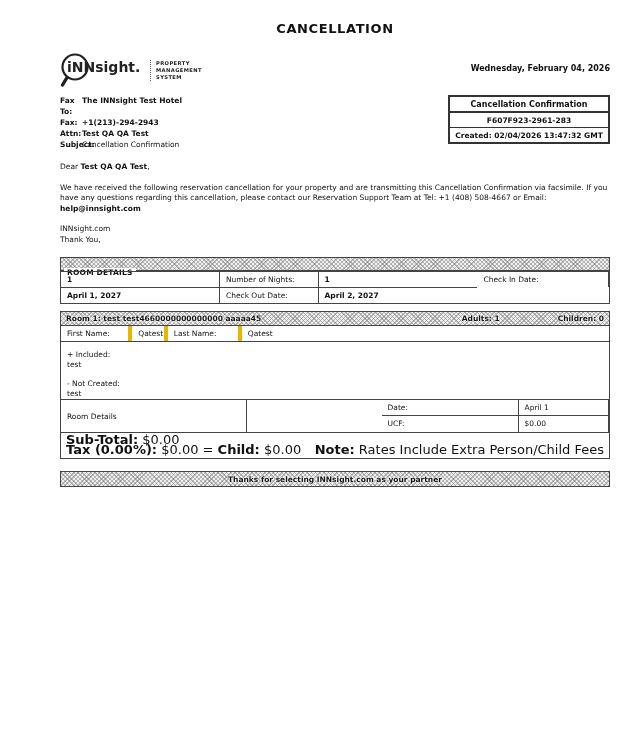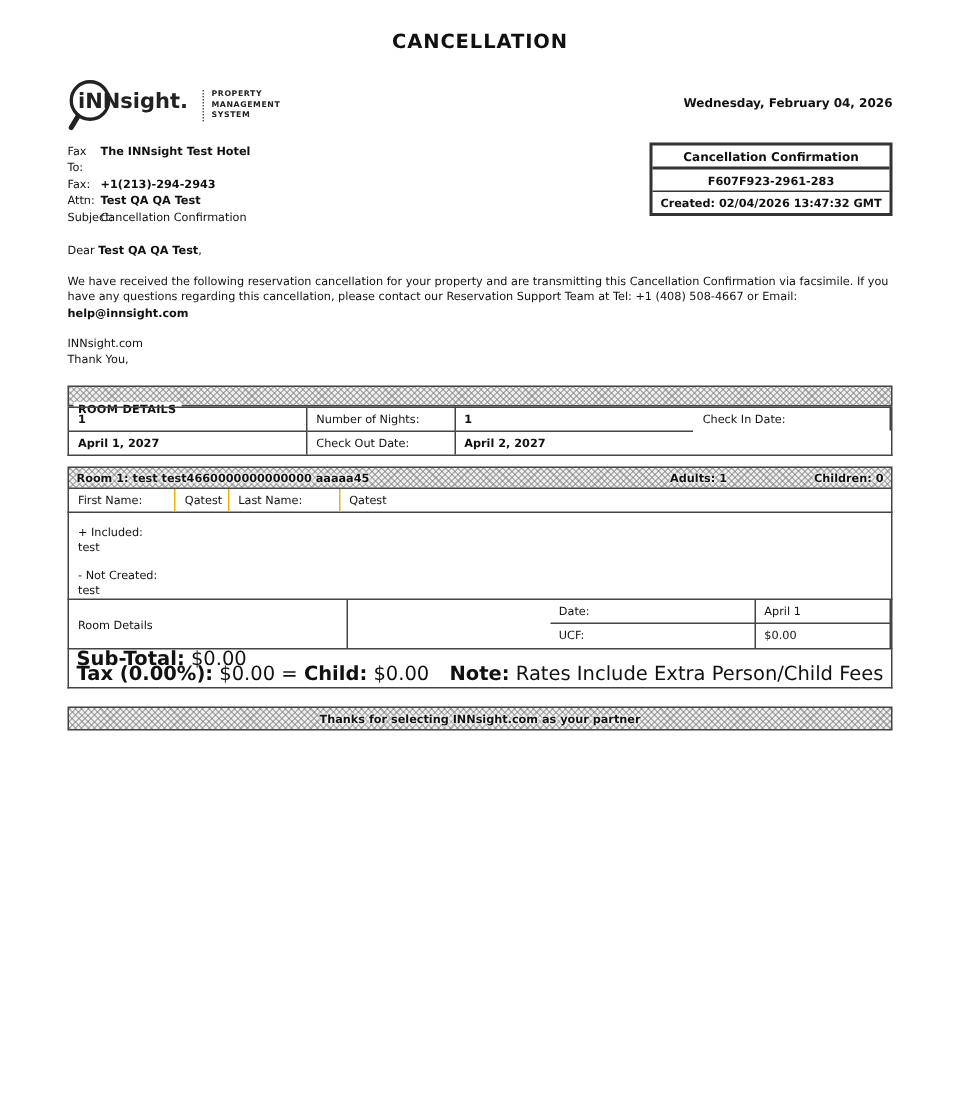--- a/index.html
+++ b/index.html
@@ -4,40 +4,40 @@
 <style>
   * { margin:0; padding:0; box-sizing:border-box; }
   html,body { width:635px; height:745px; }
   body {
     background:#ffffff;
     font-family:"DejaVu Sans", sans-serif;
     color:#111;
     position:relative;
   }
   .page { width:635px; height:745px; overflow:hidden; }
-  .doc { position:absolute; left:45px; top:0; width:550px; }
+  .doc { position:absolute; left:60px; top:0; width:550px; }
 
   .title {
     text-align:center; font-weight:bold; font-size:13px;
     letter-spacing:0.6px; margin-top:21px;
   }
 
   .header-row { display:flex; justify-content:space-between; align-items:flex-start; margin-top:14px; }
   .logo-wrap { display:flex; align-items:center; }
   .logo-mark { position:relative; height:40px; }
   .logo-tagline {
     border-left:1px dotted #555; margin-left:6px; padding-left:5px;
     font-size:5.2px; letter-spacing:0.4px; color:#222; line-height:7px; font-weight:bold;
   }
   .date-line { font-size:8px; font-weight:bold; margin-top:14px; }
 
   .fax-conf-row { display:flex; justify-content:space-between; align-items:flex-start; margin-top:5px; }
   .fax-block { font-size:7.5px; line-height:11px; }
   .fax-row { display:flex; }
-  .fax-label { font-weight:normal; width:22px; }
+  .fax-label { font-weight:bold; width:22px; }
   .fax-value { }
   .fax-value.bold { font-weight:bold; }
 
   .conf-box { width:162px; border:2px solid #333; font-size:7.5px; text-align:center; background:#fff; }
   .conf-box > div { padding:2.5px 2px; font-weight:bold; }
   .conf-title { border-bottom:2px solid #333; font-size:8px; }
   .conf-number { border-bottom:1px solid #333; }
 
   .letter { font-size:7.5px; line-height:10.5px; margin-top:12px; }
   .letter .para { margin-top:10px; }
@@ -69,21 +69,21 @@
     display:flex; font-size:7.5px; font-weight:bold;
   }
   .room-band span { text-shadow:0 0 2px #fff, 0 0 2px #fff, 0 0 3px #fff; white-space:nowrap; }
   .room-band .room-title { flex:1 1 auto; overflow:hidden; }
   .room-band .adults { margin-right:58px; }
 
   .guest-row {
     display:grid; grid-template-columns:13% 6.5% 13.5% 67%;
     border:1px solid #444; border-top:none; font-size:7.5px;
   }
-  .guest-cell { padding:3px 6px; border-right:1px solid #eab308; white-space:nowrap; }
+  .guest-cell { padding:3px 6px; border-right:4px solid #eab308; white-space:nowrap; }
   .guest-cell.lastcol { border-right:none; }
 
   .included-cell {
     border:1px solid #444; border-top:none; font-size:7.5px;
     padding:8px 6px 20px 6px; height:58px; line-height:10px;
   }
   .included-cell .gap { height:9px; }
 
   .charges-grid {
     display:grid; grid-template-columns:34% 24.5% 25% 16.5%;

